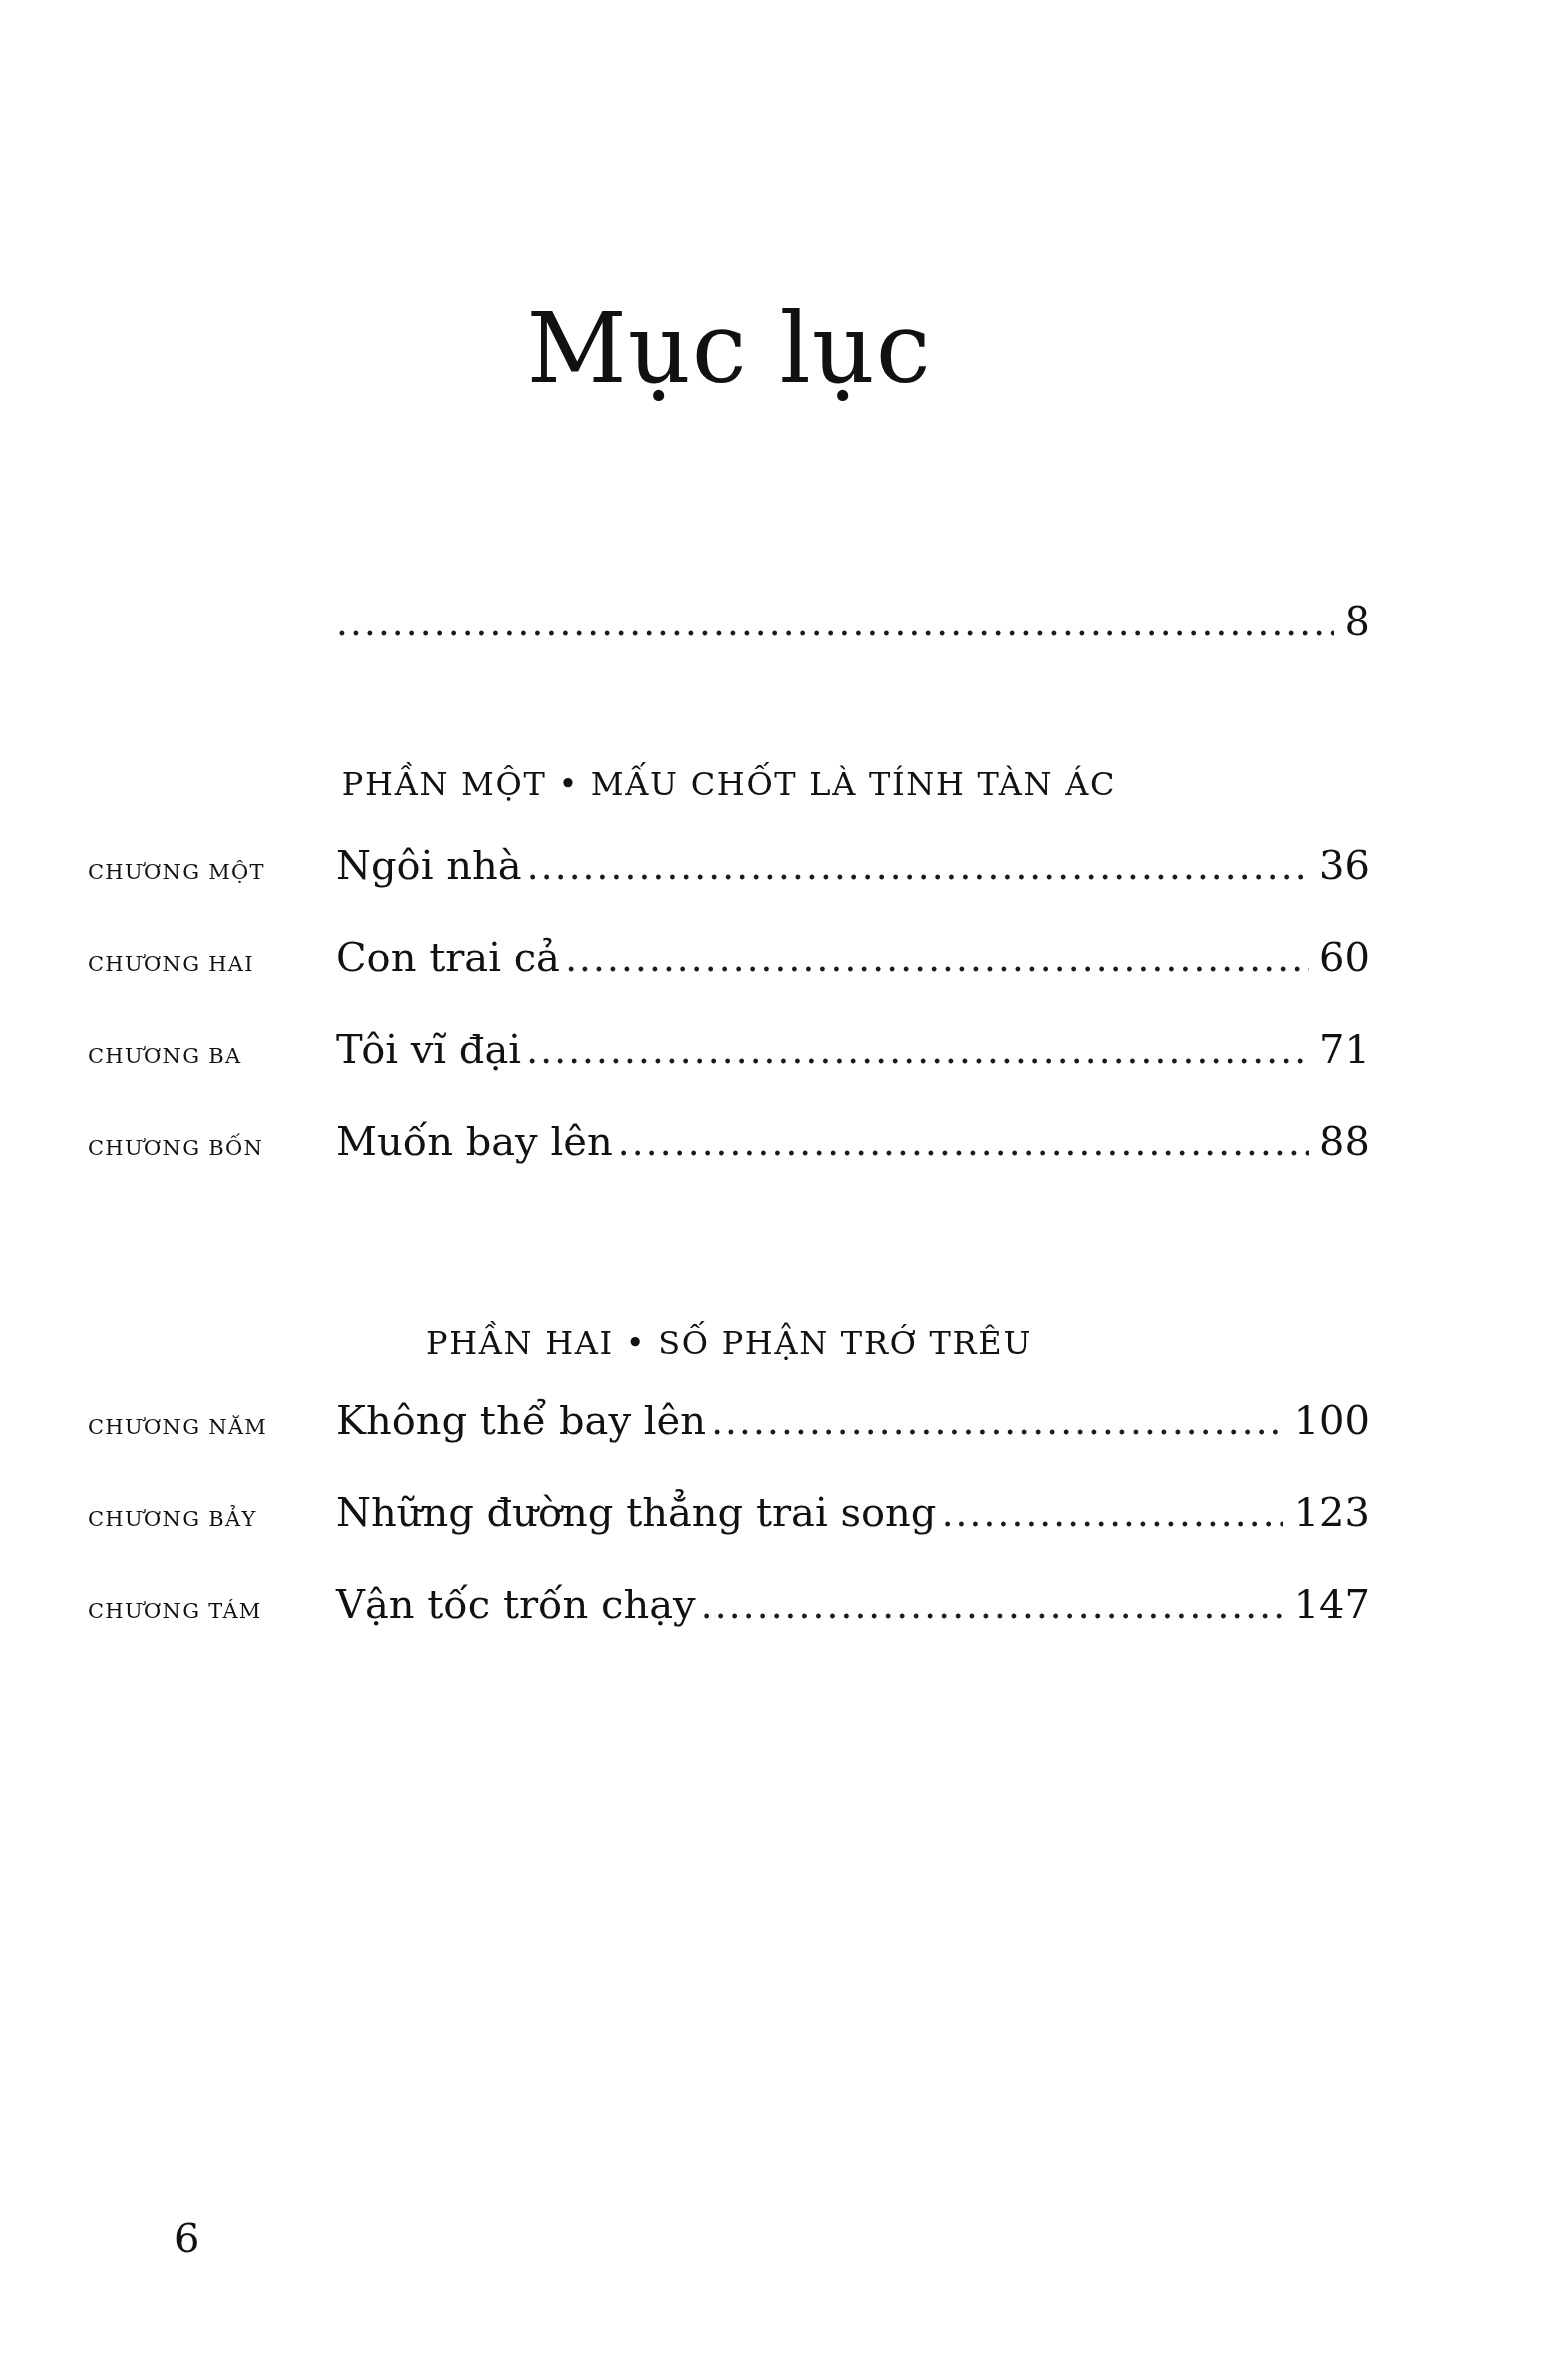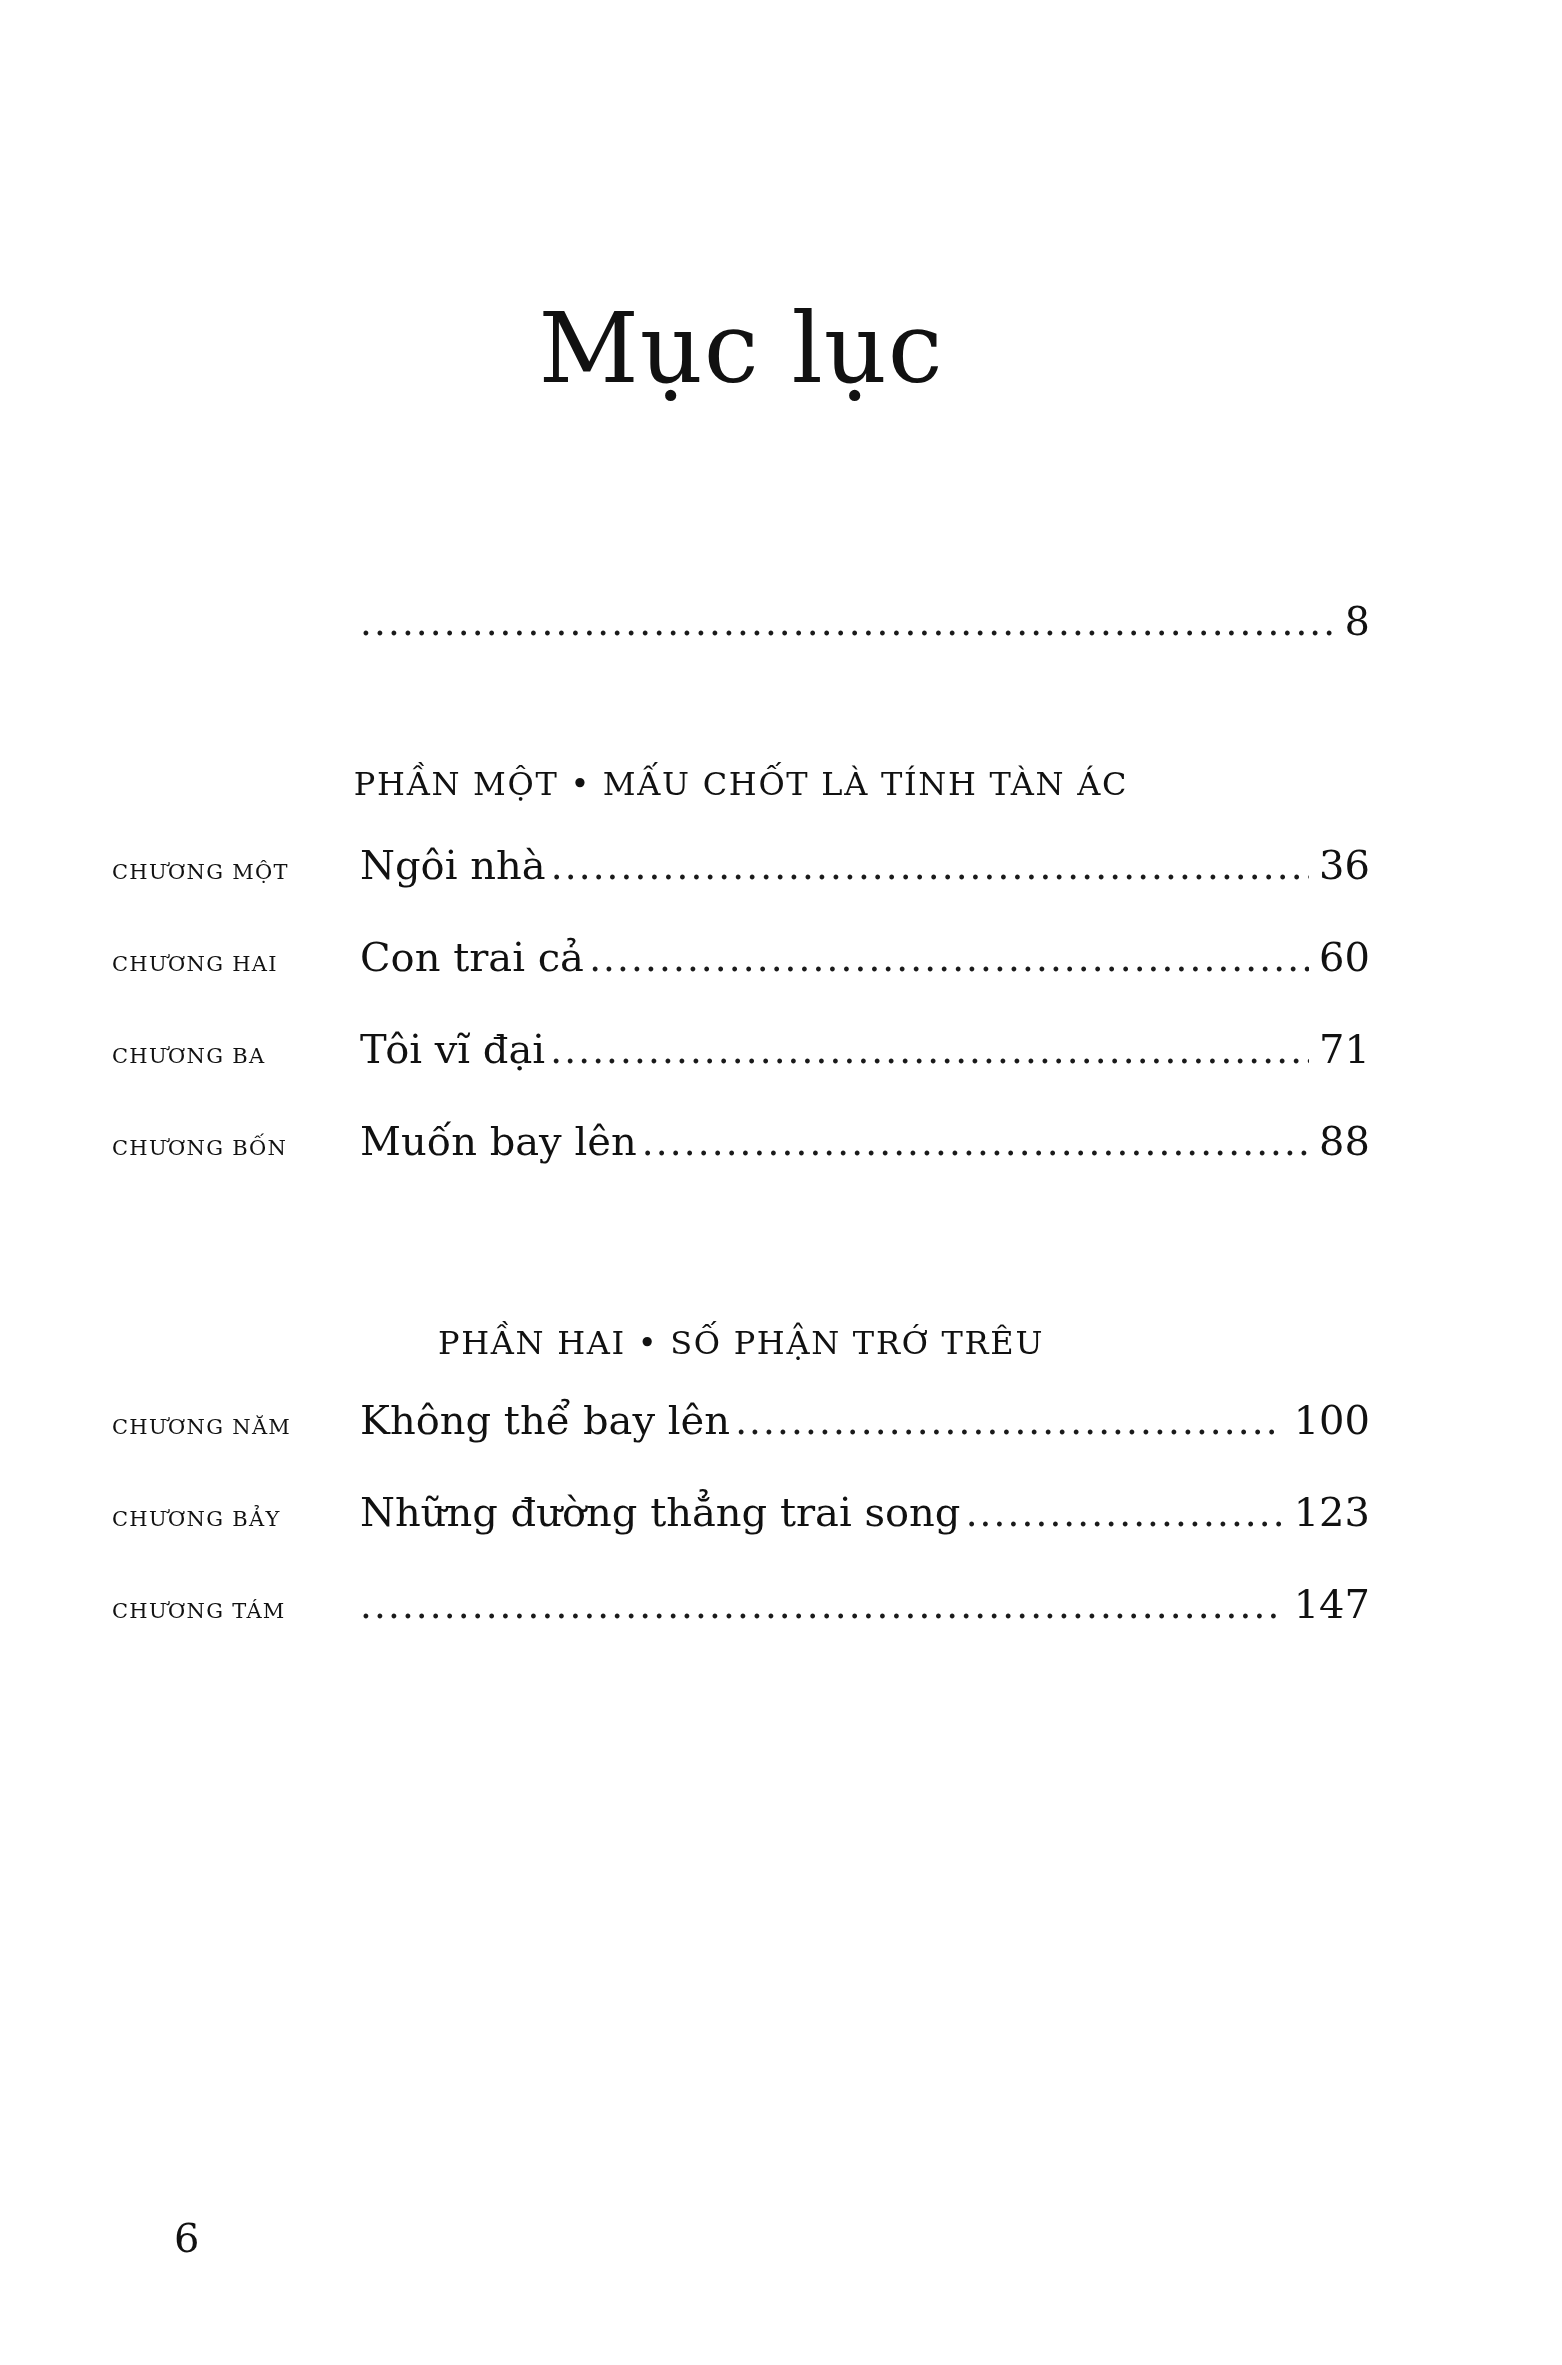--- a/index.html
+++ b/index.html
@@ -7,21 +7,21 @@
   .page {
     position:relative;
     width:1563px; height:2366px;
     margin:0 auto;
     background:#ffffff;
     color:#111111;
     font-family:"DejaVu Serif","Liberation Serif",serif;
     overflow:hidden;
   }
   .content {
-    padding-left:112px;
+    padding-left:88px;
     padding-right:193px;
   }
   .book-title {
     margin-top:287px;
     text-align:center;
     font-size:98px;
     line-height:1.25;
     font-weight:400;
     letter-spacing:0.9px;
   }
@@ -131,20 +131,21 @@
         <span class="row-page">100</span>
       </div>
       <div class="toc-row">
         <span class="chapter-label-col">CHƯƠNG BẢY</span>
         <span class="row-title">Những đường thẳng trai song</span>
         <span class="leader"></span>
         <span class="row-page">123</span>
       </div>
       <div class="toc-row">
         <span class="chapter-label-col">CHƯƠNG TÁM</span>
+        <span class="row-title">Vận tốc trốn chạy</span>
         <span class="leader"></span>
         <span class="row-page">147</span>
       </div>
     </div>
 
   </div>
 
   <div class="folio">6</div>
 </div>
 

